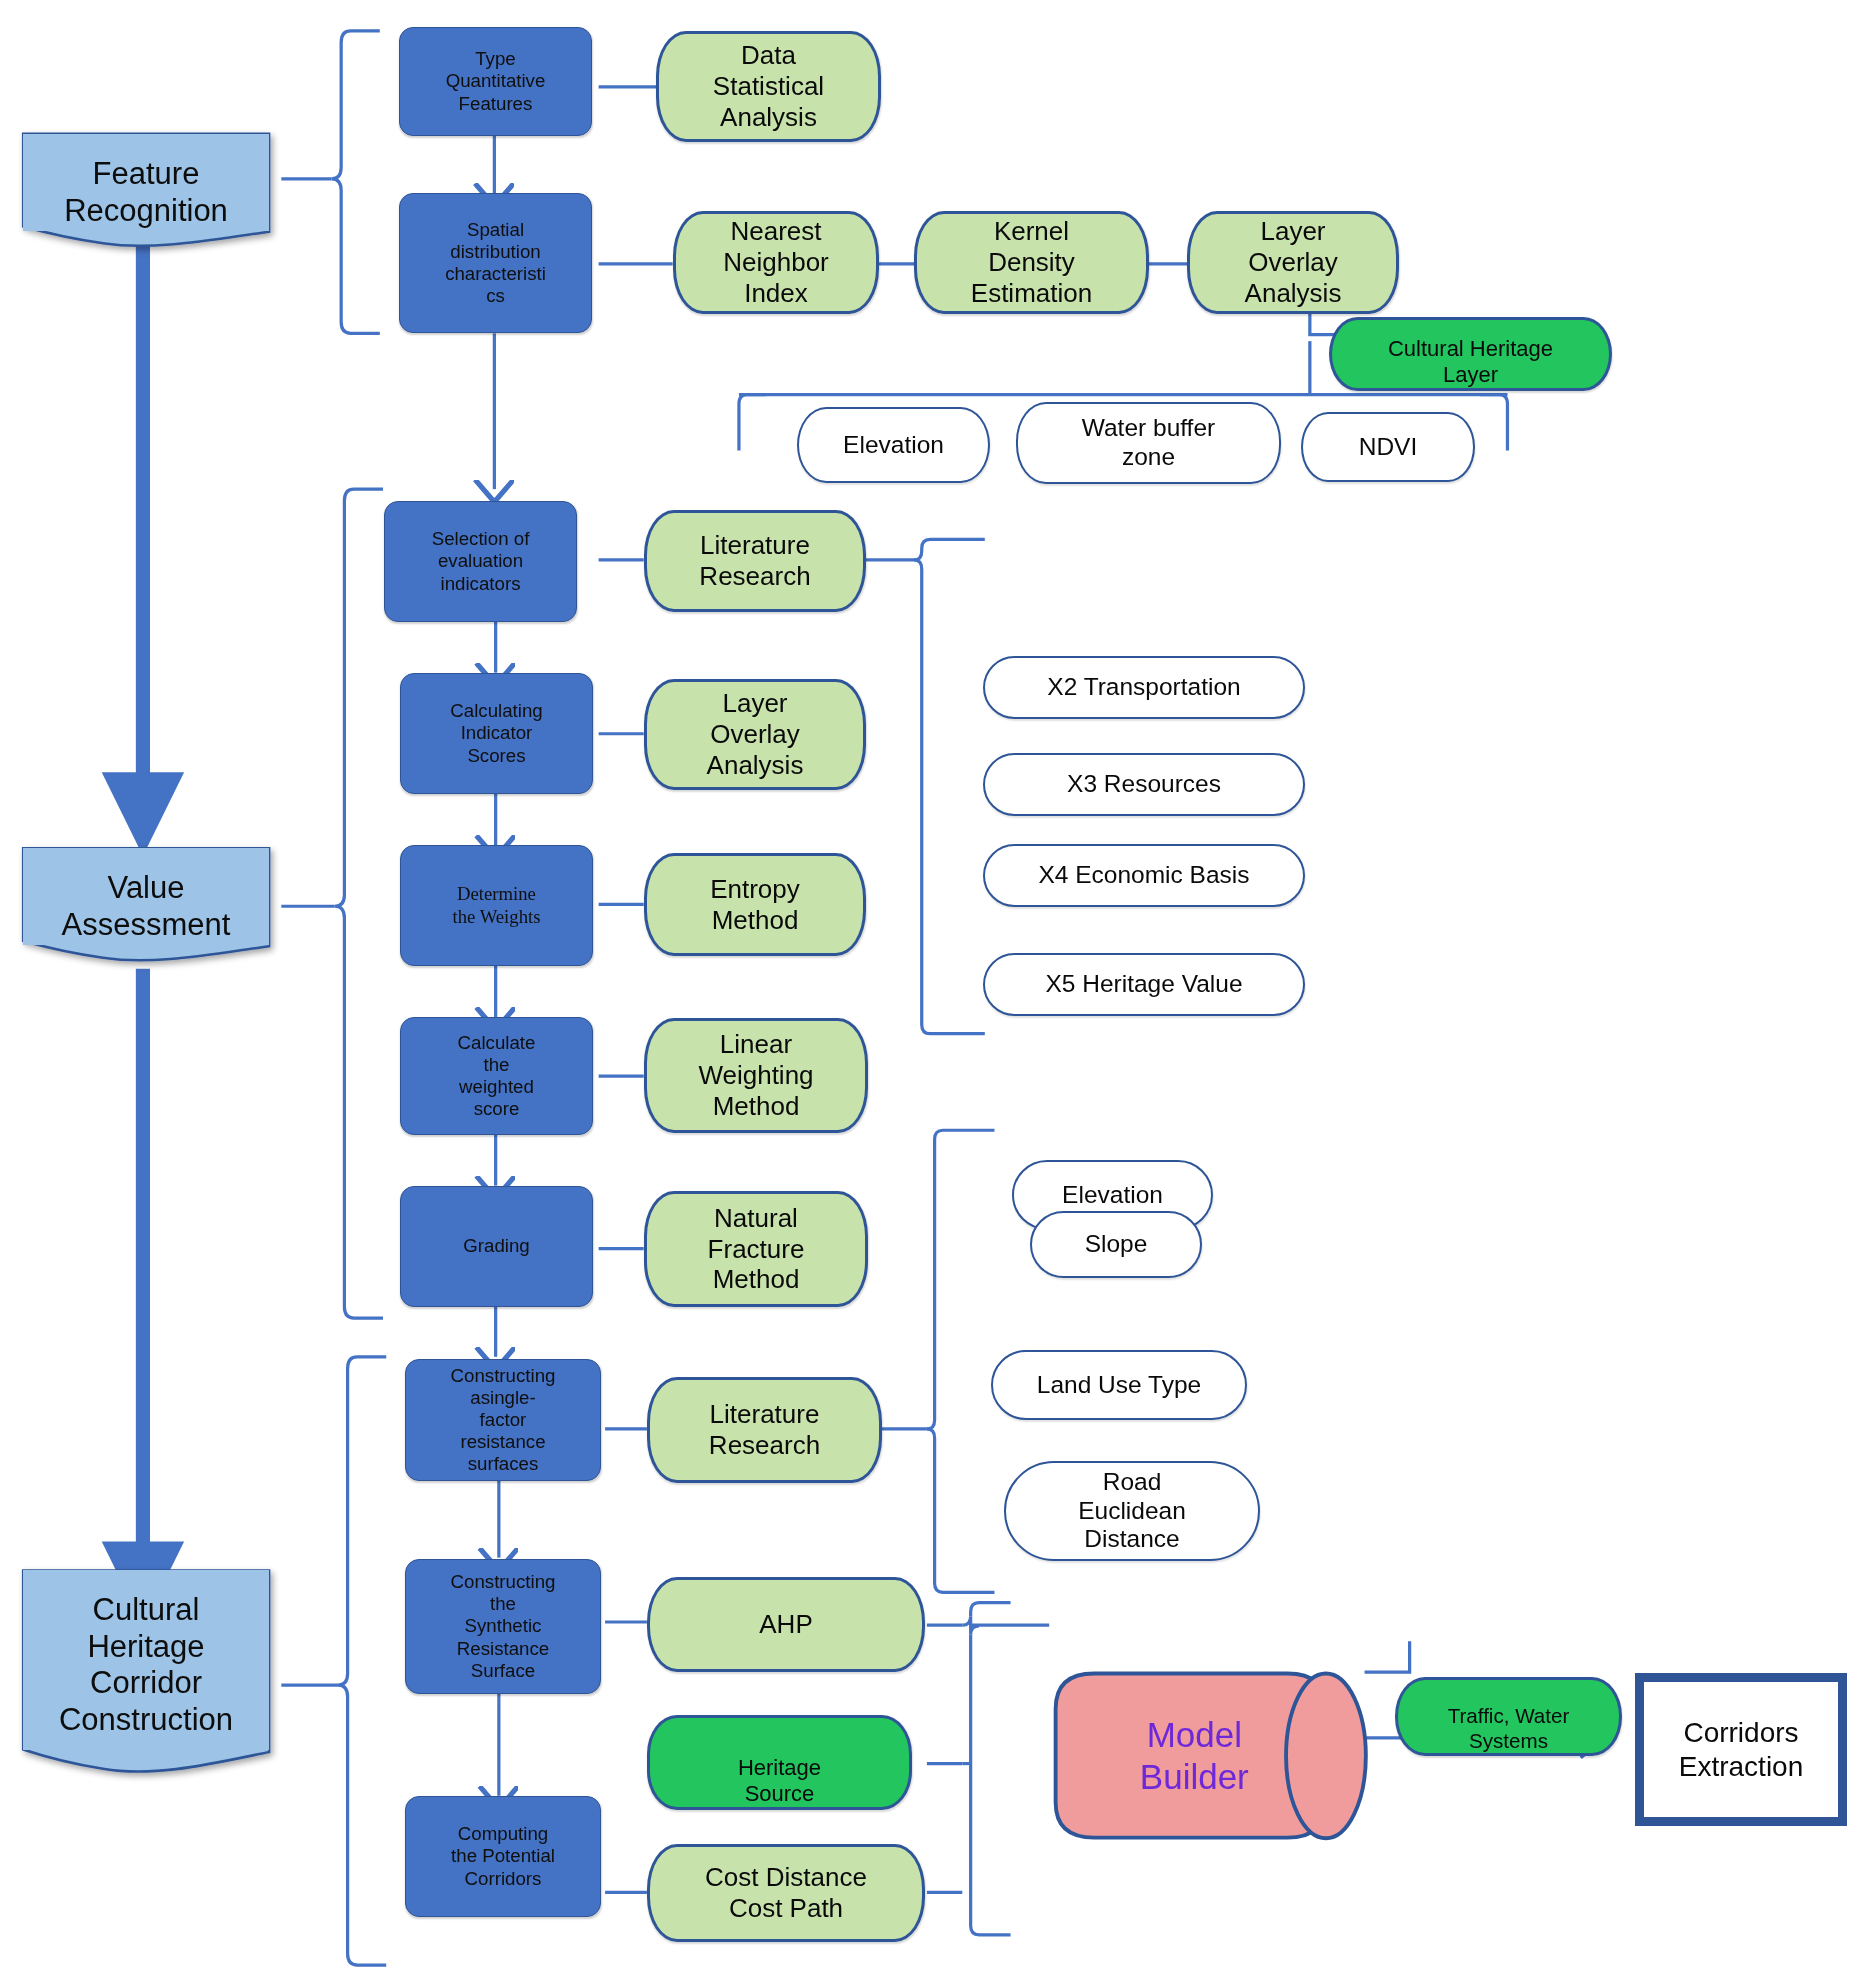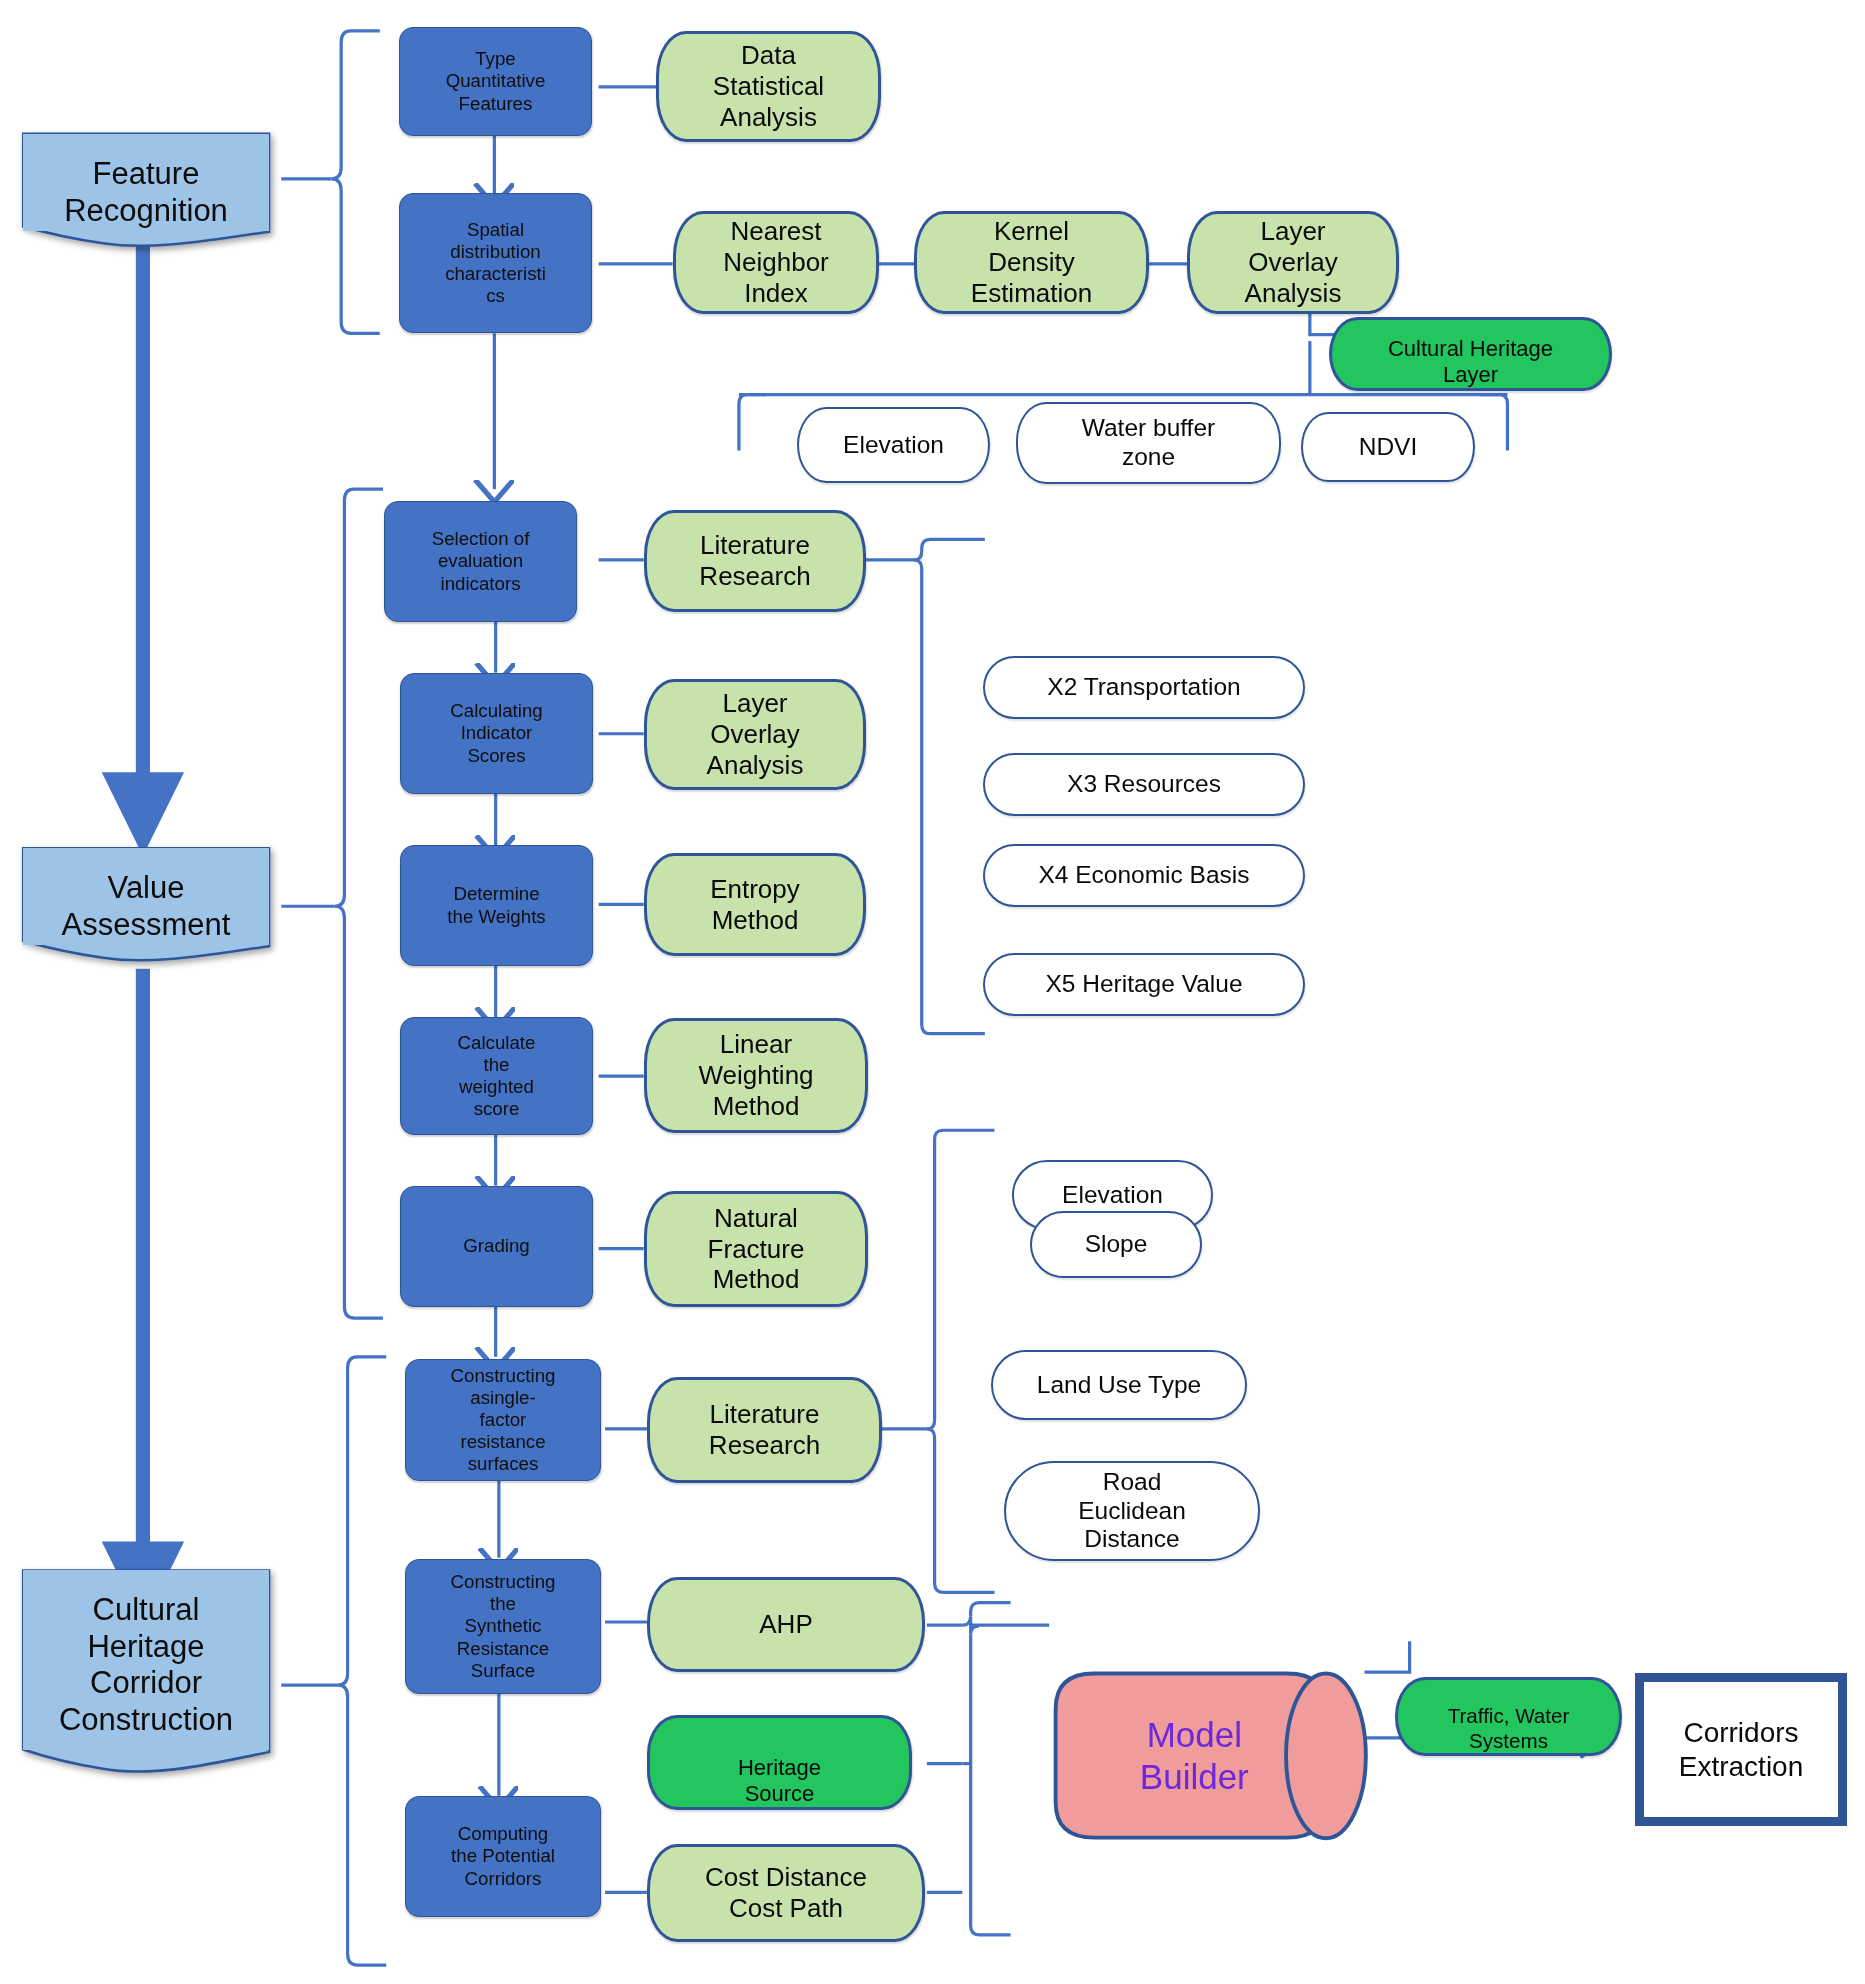--- a/index.html
+++ b/index.html
@@ -198,21 +198,21 @@
 indicators</span>
   </div>
 
   <div class="node proc" style="left:400px;top:673px;width:193px;height:121px;">
     <span class="lbl" style="white-space:pre-line;">Calculating
 Indicator
 Scores</span>
   </div>
 
   <div class="node proc" style="left:400px;top:845px;width:193px;height:121px;">
-    <span class="lbl" style="white-space:pre-line;">Determine
+    <span class="lbl" style="white-space:pre-line;font-family:Liberation Serif, serif;">Determine
 the Weights</span>
   </div>
 
   <div class="node proc" style="left:400px;top:1017px;width:193px;height:118px;">
     <span class="lbl" style="white-space:pre-line;">Calculate
 the
 weighted
 score</span>
   </div>
 

